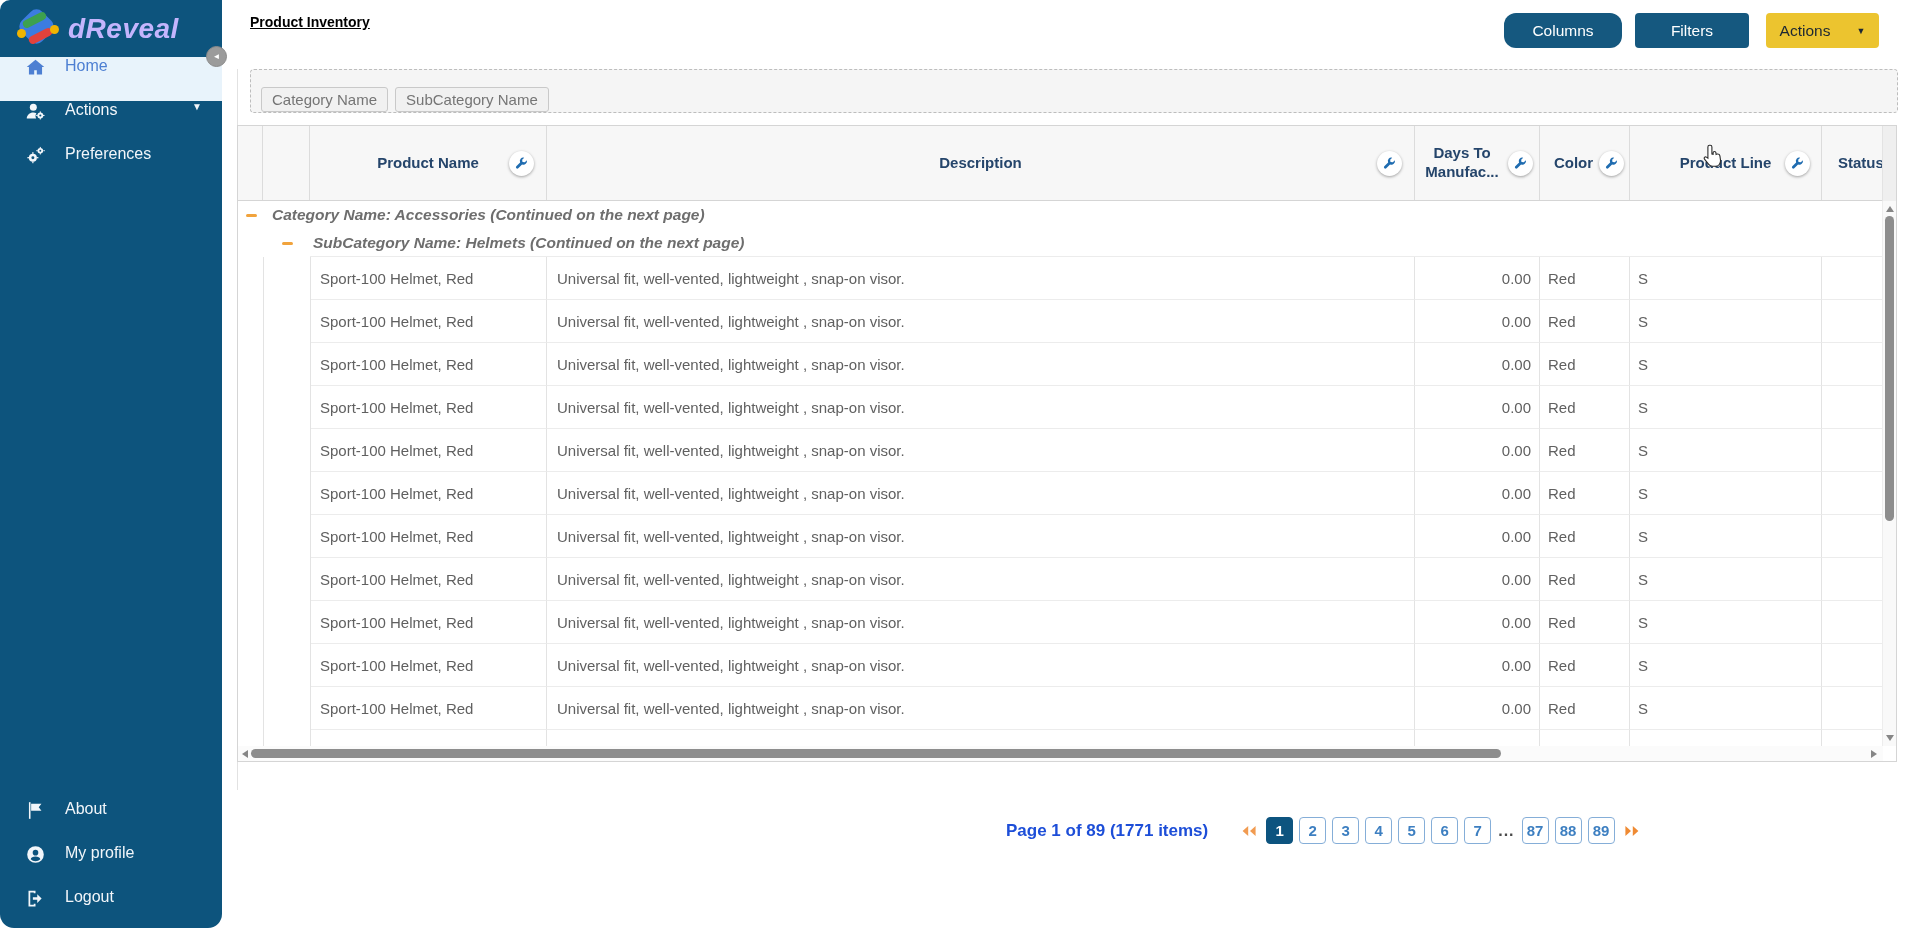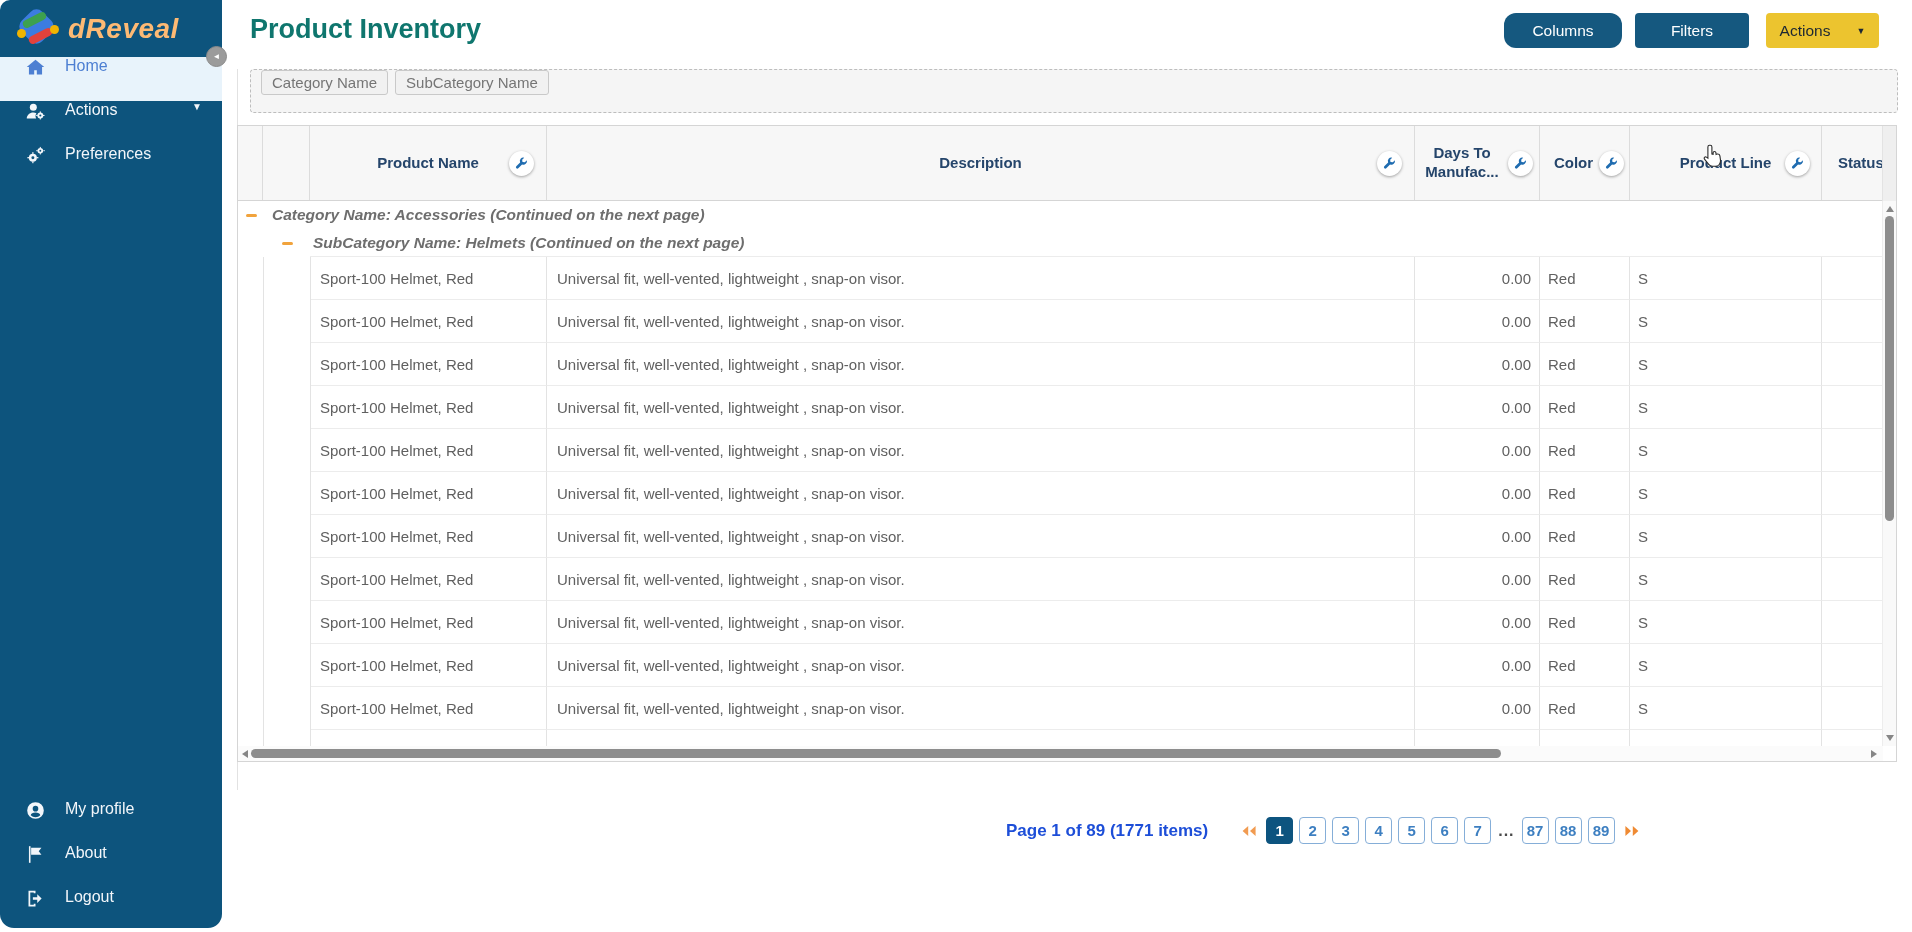--- a/index.html
+++ b/index.html
@@ -16,57 +16,57 @@
   }
   .logo-band { height:57px; display:flex; align-items:center; padding-left:14px; gap:8px; }
   .logo-mark { position:relative; width:46px; height:46px; flex:0 0 auto; }
   .lm { position:absolute; }
   .lm-diamond { left:8px; top:6px; width:29px; height:29px; background:#3c7ce0; border-radius:8px; transform:rotate(45deg); }
   .lm-green { left:8px; top:10px; width:25px; height:8px; background:#3da14f; border-radius:4px; transform:rotate(-27deg); }
   .lm-red { left:14px; top:26px; width:25px; height:8px; background:#e2423c; border-radius:4px; transform:rotate(-27deg); }
   .lm-dot { width:9px; height:9px; border-radius:50%; background:#f0b400; }
   .lm-dot-left { left:3px; top:23px; }
   .lm-dot-right { left:36px; top:19px; }
-  .logo-text { color:#fdba74; font-size:28px; font-weight:800; font-style:italic; letter-spacing:.5px; }
+  .logo-text { color:#c4b5fd; font-size:28px; font-weight:800; font-style:italic; letter-spacing:.5px; }
 
   .nav-item {
     height:44px; display:flex; align-items:flex-start; padding-left:25px; gap:19px;
     color:#f2f6fa; font-size:16px; cursor:pointer; white-space:nowrap;
   }
   .nav-item svg { width:21px; height:21px; flex:0 0 auto; }
   .nav-item.active { background:#e8f3fb; color:#4d7fd2; }
   .nav-caret { margin-left:auto; margin-right:20px; font-size:10px; }
   .side-footer { position:absolute; left:0; top:800px; width:100%; }
 
   .collapse-btn {
     position:absolute; left:206px; top:46px; width:21px; height:21px; border-radius:50%;
     background:#9b9b9b; border:1px solid #8a8a8a; color:#fff; z-index:6;
     display:flex; align-items:center; justify-content:center; font-size:8px; cursor:pointer;
   }
 
   
   .main { position:absolute; left:222px; top:0; width:1690px; height:932px; }
-  .page-title { position:absolute; left:28px; top:14px; font-size:27px; font-weight:700; color:#0f766e; }
+  .page-title { position:absolute; left:28px; top:14px; font-size:14px; font-weight:700; color:#000000;text-decoration:underline; }
 
   .btn {
     position:absolute; top:13px; height:35px; border:none; border-radius:4px;
     background:#15587f; color:#fff; font-size:15.5px; font-family:inherit;
     display:flex; align-items:center; justify-content:center; cursor:pointer;
   }
   .btn-columns { left:1282px; width:118px;border-radius:12px; }
   .btn-filters { left:1413px; width:114px; }
   .btn-actions { left:1544px; width:113px; background:#ecc42f; color:#1c2733; gap:26px; }
   .btn-actions .nav-caret { margin:0; font-size:9px; }
 
   .view-border { position:absolute; left:15px; top:69px; height:721px; width:0; border-left:1px solid #e2e2e2; }
 
   .group-panel {
     position:absolute; left:28px; top:69px; width:1648px; height:44px;
     background:#f5f5f5; border:1px dashed #bdbdbd; border-radius:4px;
-    display:flex; align-items:flex-start; padding-left:10px; gap:7px;
+    display:flex; align-items:flex-end; padding-left:10px; gap:7px;
   }
   .chip {
     background:#f1f1f1; border:1px solid #c9c9c9; border-radius:3px;
     color:#757575; font-size:15px; padding:3px 10px; cursor:pointer; white-space:nowrap;
   }
 
   
   .grid {
     position:absolute; left:15px; top:125px; width:1660px; height:637px;
     border:1px solid #d5d5d5; background:#fff; overflow:hidden;
@@ -194,30 +194,30 @@
           <rect x="12.9" y="5.9" width="1.6" height="1.2"></rect>
           <rect x="21" y="5.9" width="1.6" height="1.2"></rect>
         </svg>
       <span>Preferences</span>
     </div>
   </nav>
 
   <div class="side-footer">
     <div class="nav-item">
       <svg viewBox="0 0 24 24" fill="currentColor">
-          <path d="M12 2.5a9.5 9.5 0 1 0 0 19 9.5 9.5 0 0 0 0-19zm0 4.2a3.2 3.2 0 1 1 0 6.4 3.2 3.2 0 0 1 0-6.4zm0 13a7.4 7.4 0 0 1-5.5-2.4c.3-1.9 2.7-3 5.5-3s5.2 1.1 5.5 3a7.4 7.4 0 0 1-5.5 2.4z"></path>
-        </svg>
-      <span>My profile</span>
-    </div>
-    <div class="nav-item">
-      <svg viewBox="0 0 24 24" fill="currentColor">
           <path d="M4.5 2.5h1.8v19H4.5z"></path>
           <path d="M7 4.2h11.8l-3.1 4 3.1 4H7z"></path>
         </svg>
       <span>About</span>
+    </div>
+    <div class="nav-item">
+      <svg viewBox="0 0 24 24" fill="currentColor">
+          <path d="M12 2.5a9.5 9.5 0 1 0 0 19 9.5 9.5 0 0 0 0-19zm0 4.2a3.2 3.2 0 1 1 0 6.4 3.2 3.2 0 0 1 0-6.4zm0 13a7.4 7.4 0 0 1-5.5-2.4c.3-1.9 2.7-3 5.5-3s5.2 1.1 5.5 3a7.4 7.4 0 0 1-5.5 2.4z"></path>
+        </svg>
+      <span>My profile</span>
     </div>
     <div class="nav-item">
       <svg viewBox="0 0 24 24" fill="currentColor">
           <path d="M4 3h8v3h-2V5H6v14h4v-1h2v3H4z"></path>
           <path d="M14 7l5 5-5 5v-3.5H9v-3h5z"></path>
         </svg>
       <span>Logout</span>
     </div>
   </div>
 </aside>

